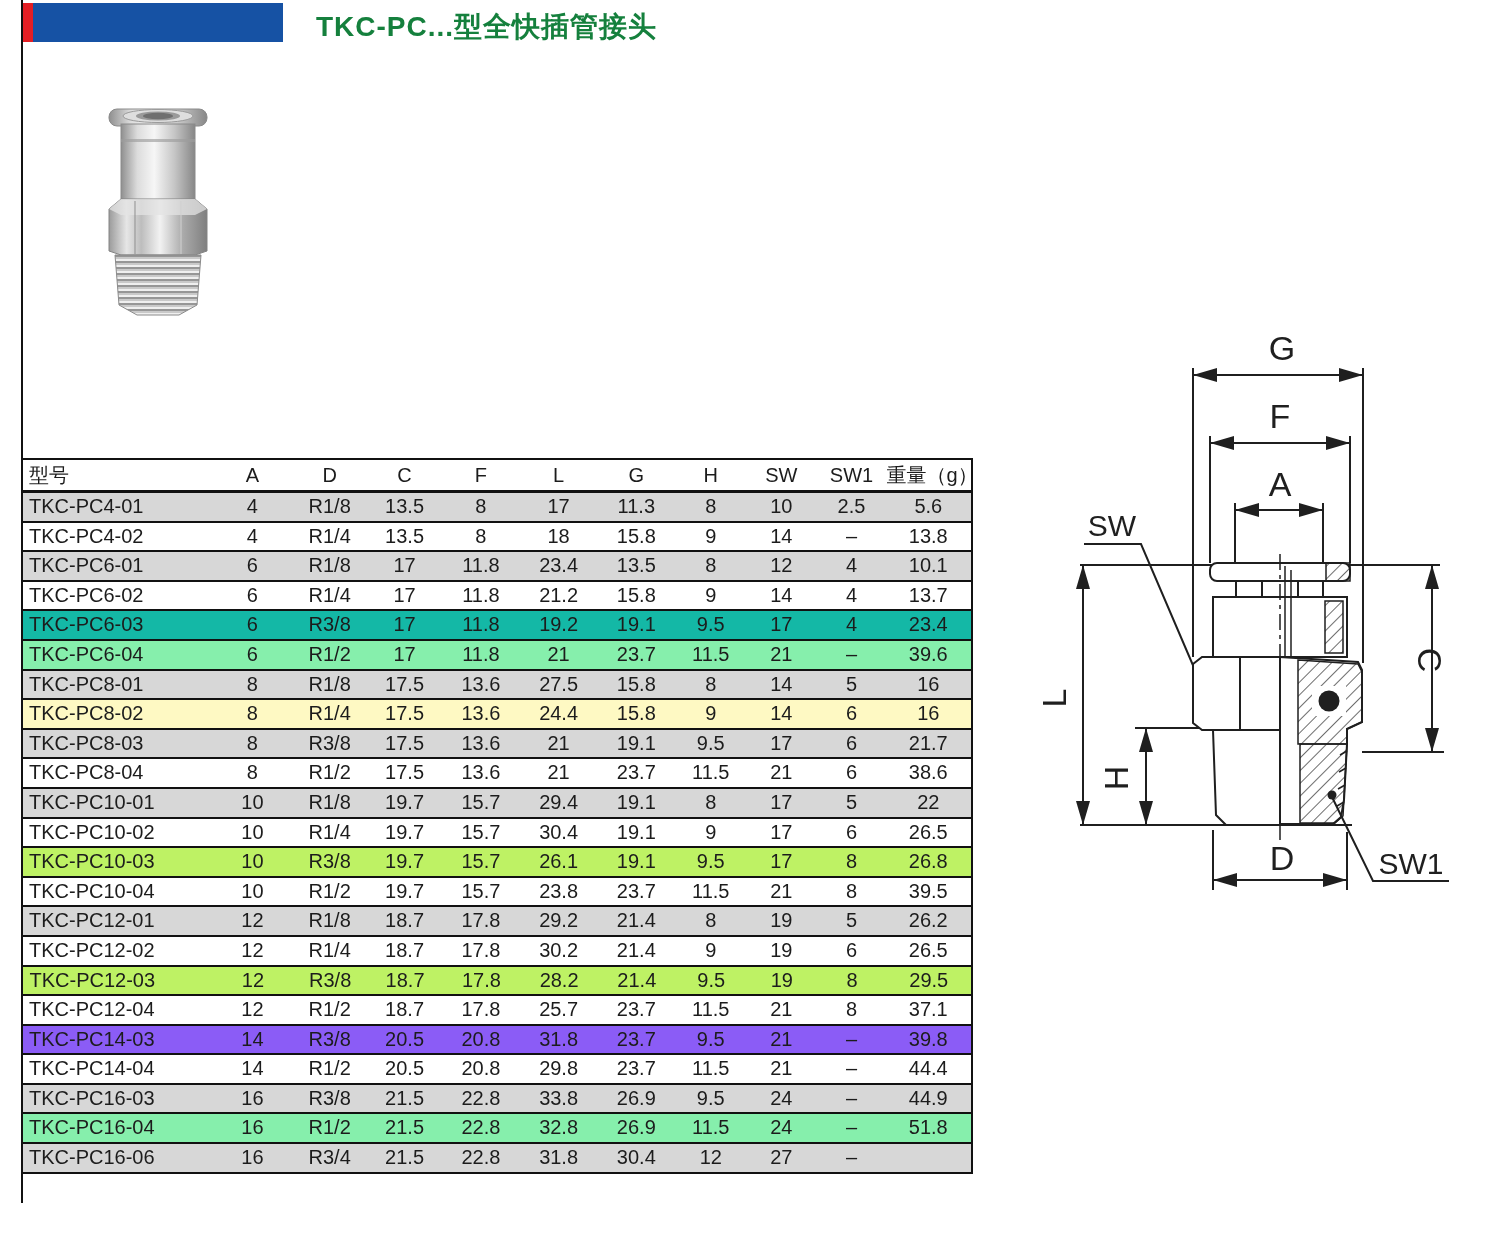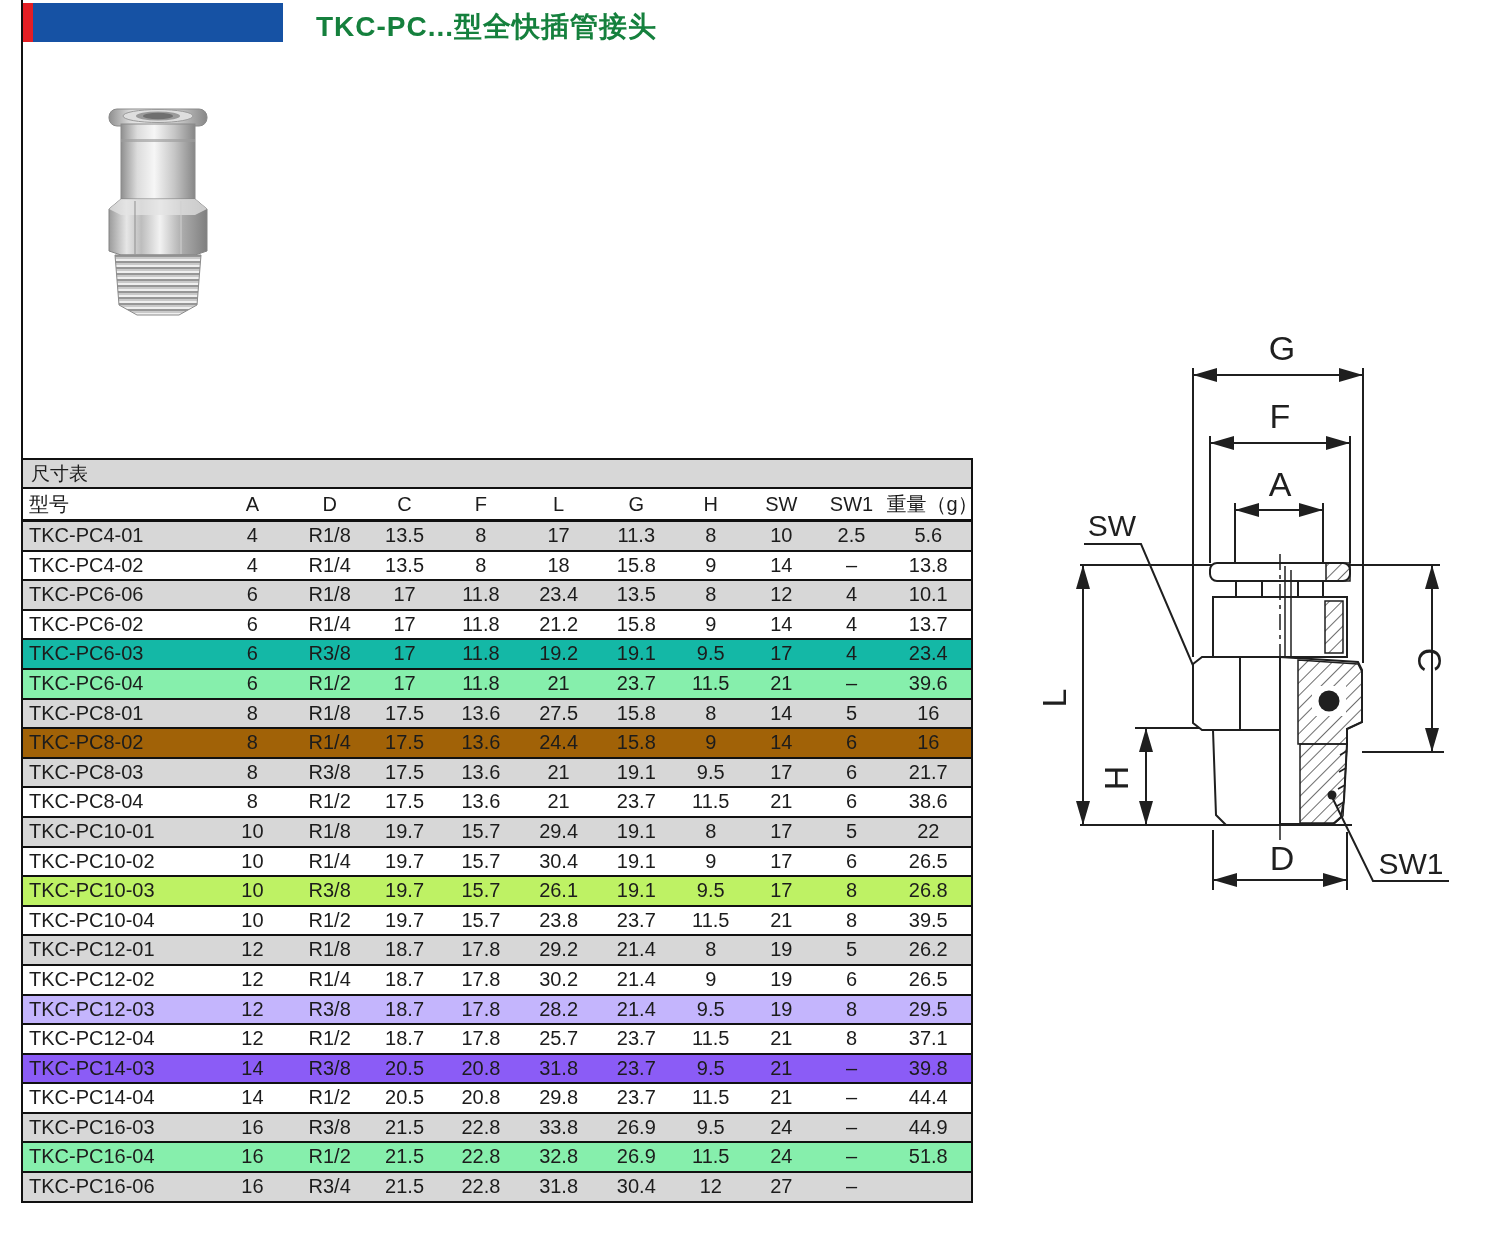--- a/index.html
+++ b/index.html
@@ -68,21 +68,20 @@
   <rect x="26" y="36" width="74" height="3" fill="#9c9c9c" opacity="0.65"></rect>
   <polygon points="14,106 26,96 100,96 112,106 112,148 100,152 26,152 14,148" fill="url(#gh)" stroke="#848484"></polygon>
   <polygon points="14,106 26,96 100,96 112,106 100,112 26,112" fill="#e3e3e3" opacity="0.75"></polygon>
   <line x1="40" y1="98" x2="40" y2="151" stroke="#8f8f8f"></line>
   <line x1="86" y1="98" x2="86" y2="151" stroke="#cfcfcf"></line>
   <polygon points="20,152 106,152 102,202 84,212 42,212 24,202" fill="url(#thr)" stroke="#8a8a8a"></polygon>
 </svg>
 </div>
 
 <div class="abs dim-table">
-  <div class="t-caption" style="background:#D7D7D7;">尺寸表</div>
   <div class="t-row t-head">
       <div class="cell c0">型号</div>
       <div class="cell c1">A</div>
       <div class="cell c2">D</div>
       <div class="cell c3">C</div>
       <div class="cell c4">F</div>
       <div class="cell c5">L</div>
       <div class="cell c6">G</div>
       <div class="cell c7">H</div>
       <div class="cell c8">SW</div>
@@ -110,21 +109,21 @@
         <div class="cell c3">13.5</div>
         <div class="cell c4">8</div>
         <div class="cell c5">18</div>
         <div class="cell c6">15.8</div>
         <div class="cell c7">9</div>
         <div class="cell c8">14</div>
         <div class="cell c9">–</div>
         <div class="cell c10">13.8</div>
       </div>
       <div class="t-row" style="background: rgb(215, 215, 215);">
-        <div class="cell c0">TKC-PC6-06</div>
+        <div class="cell c0">TKC-PC6-01</div>
         <div class="cell c1">6</div>
         <div class="cell c2">R1/8</div>
         <div class="cell c3">17</div>
         <div class="cell c4">11.8</div>
         <div class="cell c5">23.4</div>
         <div class="cell c6">13.5</div>
         <div class="cell c7">8</div>
         <div class="cell c8">12</div>
         <div class="cell c9">4</div>
         <div class="cell c10">10.1</div>
@@ -174,21 +173,21 @@
         <div class="cell c2">R1/8</div>
         <div class="cell c3">17.5</div>
         <div class="cell c4">13.6</div>
         <div class="cell c5">27.5</div>
         <div class="cell c6">15.8</div>
         <div class="cell c7">8</div>
         <div class="cell c8">14</div>
         <div class="cell c9">5</div>
         <div class="cell c10">16</div>
       </div>
-      <div class="t-row" style="background: #a16207; align-items: flex-end;">
+      <div class="t-row" style="background: #fef9c3; align-items: flex-end;">
         <div class="cell c0">TKC-PC8-02</div>
         <div class="cell c1">8</div>
         <div class="cell c2">R1/4</div>
         <div class="cell c3">17.5</div>
         <div class="cell c4">13.6</div>
         <div class="cell c5">24.4</div>
         <div class="cell c6">15.8</div>
         <div class="cell c7">9</div>
         <div class="cell c8">14</div>
         <div class="cell c9">6</div>
@@ -291,21 +290,21 @@
         <div class="cell c2">R1/4</div>
         <div class="cell c3">18.7</div>
         <div class="cell c4">17.8</div>
         <div class="cell c5">30.2</div>
         <div class="cell c6">21.4</div>
         <div class="cell c7">9</div>
         <div class="cell c8">19</div>
         <div class="cell c9">6</div>
         <div class="cell c10">26.5</div>
       </div>
-      <div class="t-row" style="background: #c4b5fd;">
+      <div class="t-row" style="background: #bef264; justify-content: center;">
         <div class="cell c0">TKC-PC12-03</div>
         <div class="cell c1">12</div>
         <div class="cell c2">R3/8</div>
         <div class="cell c3">18.7</div>
         <div class="cell c4">17.8</div>
         <div class="cell c5">28.2</div>
         <div class="cell c6">21.4</div>
         <div class="cell c7">9.5</div>
         <div class="cell c8">19</div>
         <div class="cell c9">8</div>

